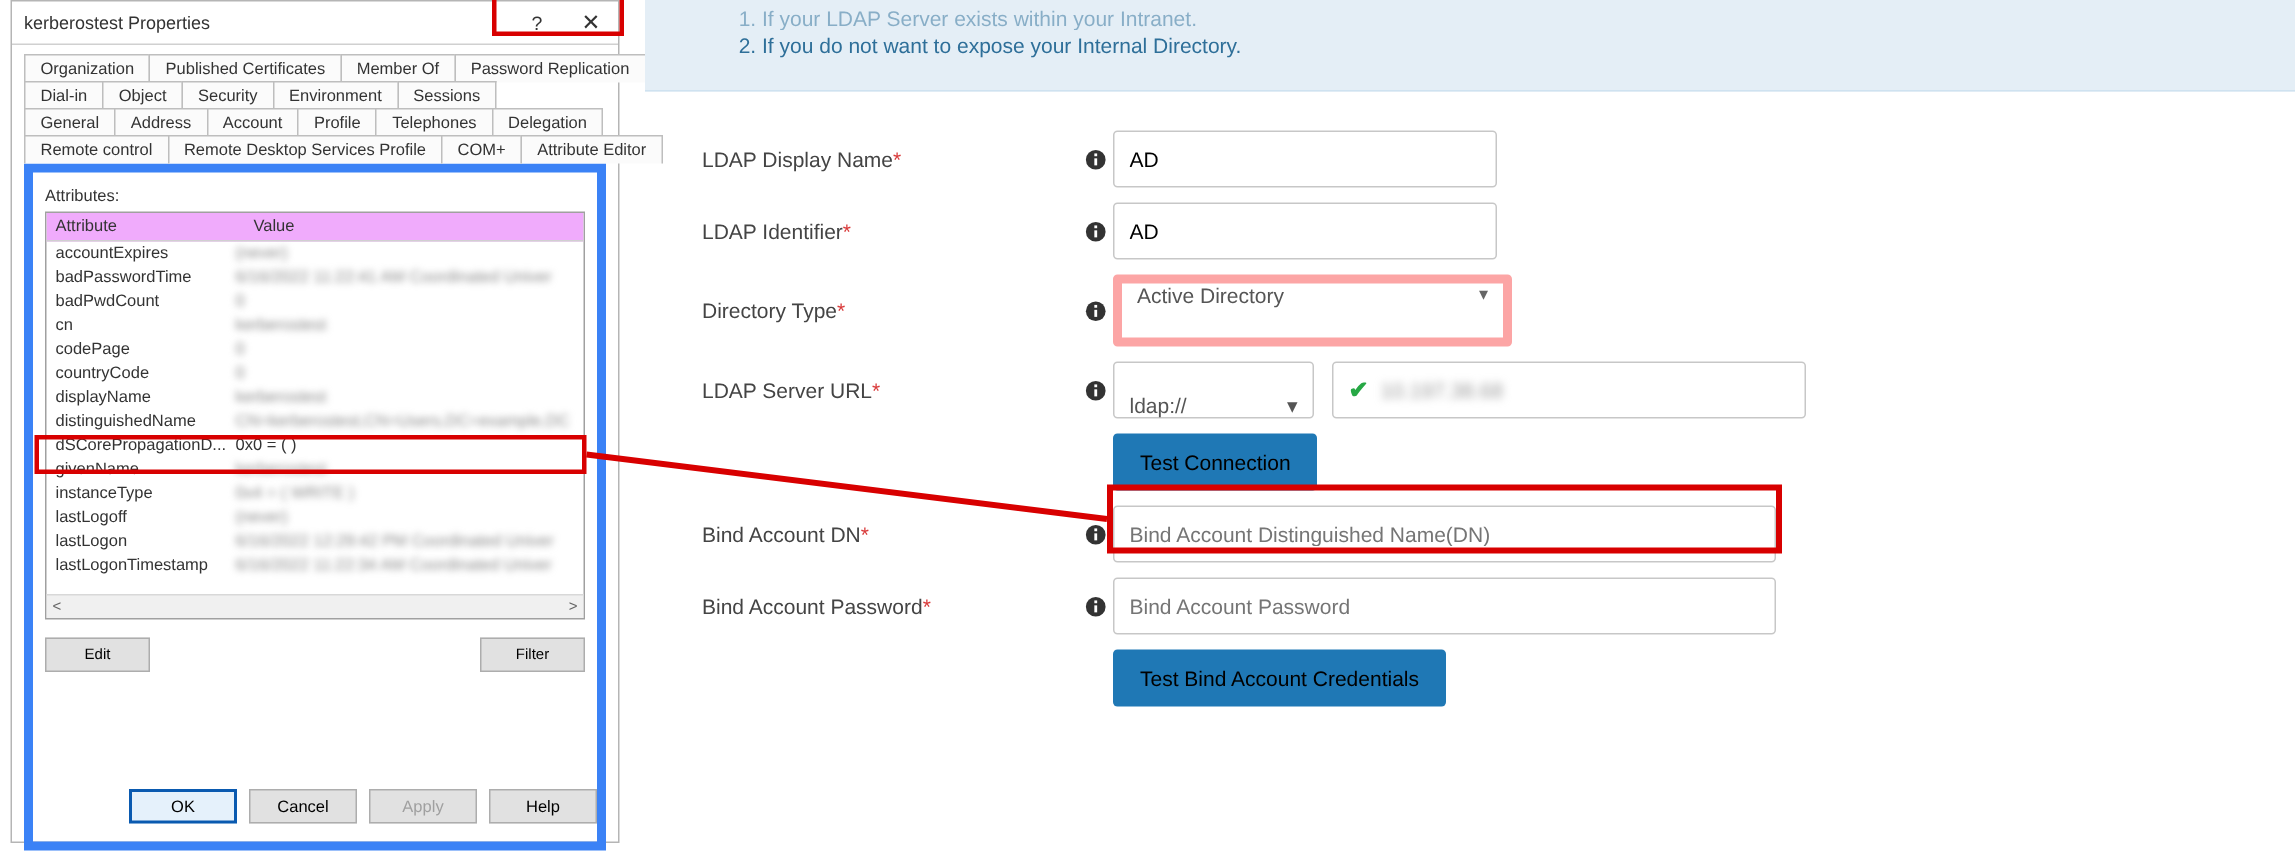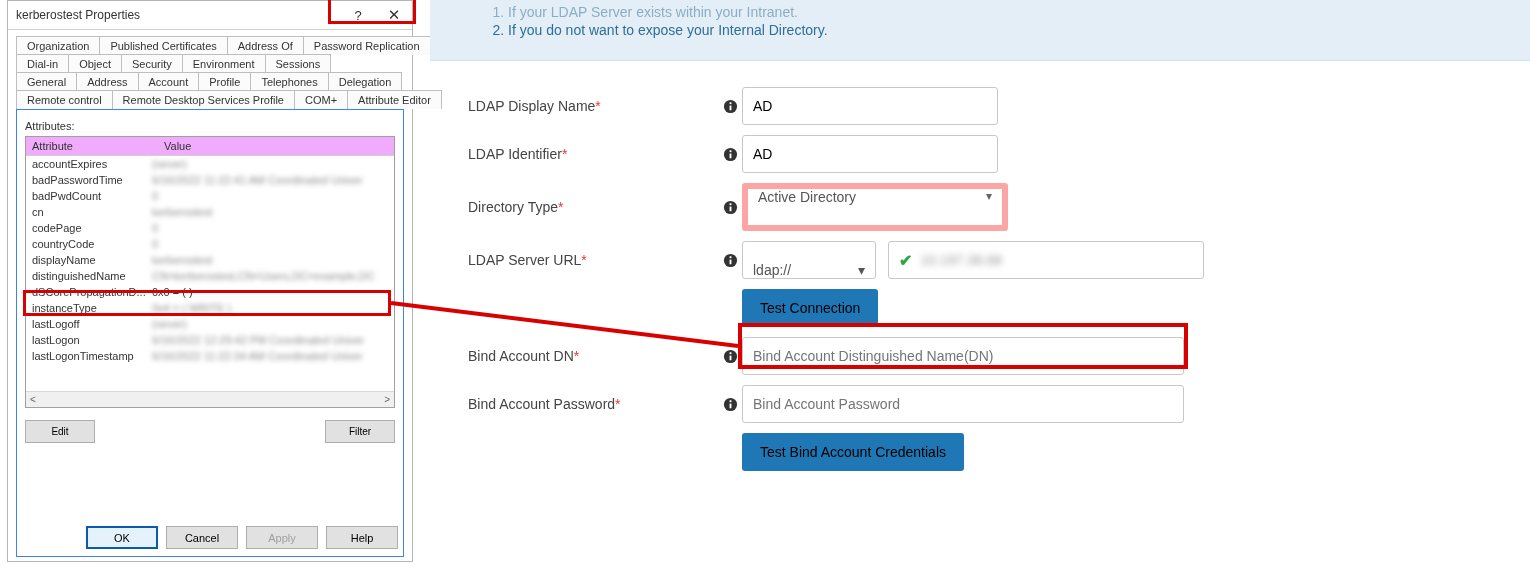--- a/index.html
+++ b/index.html
@@ -11,21 +11,21 @@
   .win-title .title-text{flex:1;}
   .win-title .tbtn{width:36px;height:28px;display:flex;align-items:center;justify-content:center;font-family:Arial,sans-serif;font-size:13px;}
   .win-title .tbtn.close{font-size:15px;}
   .tabs-area{padding:6px 8px 0 8px;}
   .tab-row{position:relative;display:flex;flex-wrap:nowrap;}
   .tab{border:1px solid #bebebe;border-bottom:none;background:#fbfbfb;padding:3px 10px;font-size:11px;cursor:default;margin-right:-1px;white-space:nowrap;}
   .tab-row + .tab-row{margin-top:-1px;}
   .red-box{border:3px solid #d80000;z-index:5;}
   .tab-hl{position:absolute;left:320px;top:-5px;width:82px;height:22px;pointer-events:none;}
 
-  .tabs-body{border:1px solid #3b82f6;margin:0 8px 8px 8px;padding:8px 8px 8px 8px;height:430px;}
+  .tabs-body{border:6px solid #3b82f6;margin:0 8px 8px 8px;padding:8px 8px 8px 8px;height:430px;}
   .attr-label{font-size:11px;margin:2px 0 4px 0;}
   .attr-list{border:1px solid #a0a0a0;height:270px;overflow:hidden;background:#fff;position:relative;}
   .attr-head{display:flex;border-bottom:1px solid #d0d0d0;font-size:11px;background:#f0abfc;}
   .attr-head .col{padding:3px 6px;}
   .col-a{width:120px;}
   .col-v{flex:1;}
   .attr-rows{height:244px;overflow:hidden;}
   .arow{display:flex;font-size:11px;padding:2px 6px;white-space:nowrap;}
   .arow .col-a{width:120px;overflow:hidden;text-overflow:ellipsis;}
   .arow .col-v{flex:1;color:#8a8a8a;filter:blur(2.4px);}
@@ -75,21 +75,21 @@
       <span class="title-text">kerberostest Properties</span>
       <div class="tbtn">?</div>
       <div class="tbtn close">✕</div>
     </div>
 
     <div class="tabs-area">
       <div id="tabrows">
           <div class="tab-row">
             <div class="tab">Organization</div>
             <div class="tab">Published Certificates</div>
-            <div class="tab">Address Of</div>
+            <div class="tab">Member Of</div>
             <div class="tab">Password Replication</div>
           </div>
           <div class="tab-row">
             <div class="tab">Dial-in</div>
             <div class="tab">Object</div>
             <div class="tab">Security</div>
             <div class="tab">Environment</div>
             <div class="tab">Sessions</div>
           </div>
           <div class="tab-row">
@@ -148,20 +148,24 @@
             </div>
             <div class="arow">
               <div class="col-a">distinguishedName</div>
               <div class="col-v">CN=kerberostest,CN=Users,DC=example,DC</div>
             </div>
             <div class="arow nb">
               <div class="col-a">dSCorePropagationD...</div>
               <div class="col-v">0x0 = (  )</div>
             </div>
             <div class="arow">
+              <div class="col-a">givenName</div>
+              <div class="col-v">kerberostest</div>
+            </div>
+            <div class="arow">
               <div class="col-a">instanceType</div>
               <div class="col-v">0x4 = ( WRITE )</div>
             </div>
             <div class="arow">
               <div class="col-a">lastLogoff</div>
               <div class="col-v">(never)</div>
             </div>
             <div class="arow">
               <div class="col-a">lastLogon</div>
               <div class="col-v">6/16/2022 12:29:42 PM Coordinated Univer</div>

